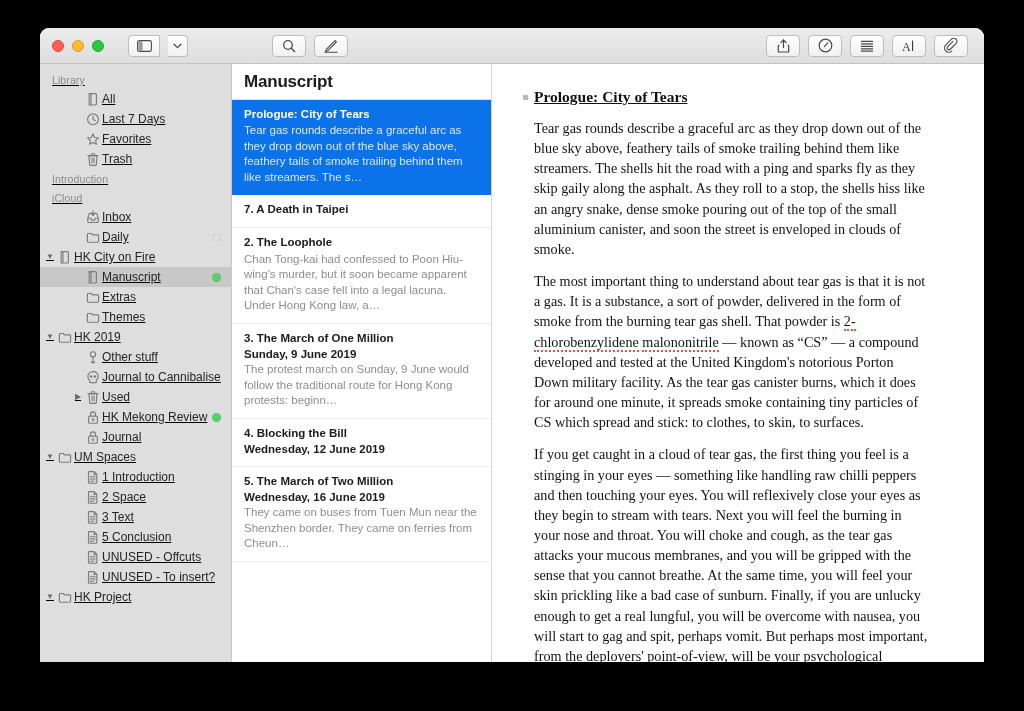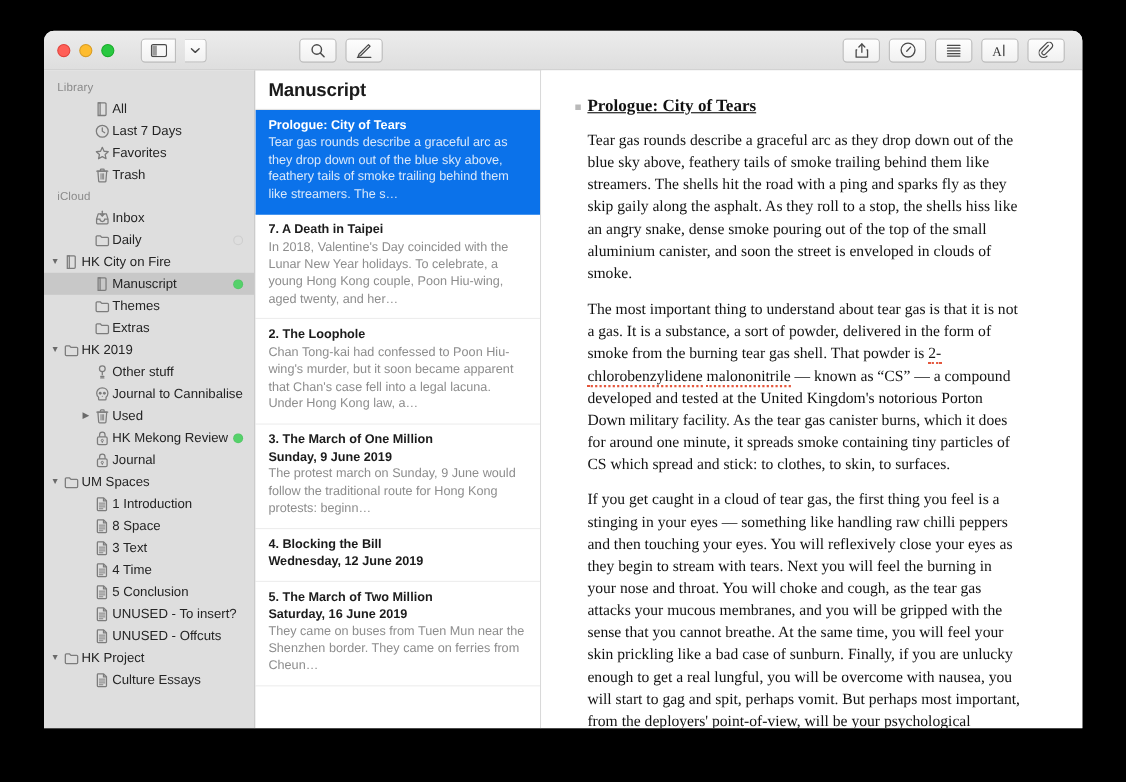--- a/index.html
+++ b/index.html
@@ -59,20 +59,21 @@
 
   
   .sidebar {
     width:192px; flex:0 0 192px;
     background:#dedede;
     border-right:1px solid #c9c9c9;
     padding-top:6px;
     overflow:hidden;
     font-size:11.5px;
     position:relative;
+    text-decoration:underline;
   }
   .sec-head {
     font-size:10.5px; color:#8b8b8b;
     padding:4px 0 3px 12px; letter-spacing:.1px;
   }
   .row {
     display:flex; align-items:center;
     height:20px; padding-right:10px;
     color:#242424; font-size:12px;
     position:relative;
@@ -266,20 +267,21 @@
                   <path d="M5.3 3.4 v-1 a0.7 0.7 0 0 1 0.7 -0.7 h2 a0.7 0.7 0 0 1 0.7 0.7 v1" fill="none" stroke="#7c7c7c" stroke-width="1.15"></path>
                   <g stroke="#7c7c7c" stroke-width="0.8">
                     <path d="M5.8 5.6 v5.6"></path>
                     <path d="M7 5.6 v5.6"></path>
                     <path d="M8.2 5.6 v5.6"></path>
                   </g>
                 </svg>
               </span>
               <span class="lbl">Trash</span>
             </div>
+            <div class="sec-head">Introduction</div>
             <div class="sec-head">iCloud</div>
             <div class="row ind1">
               <span class="disc"></span>
               <span class="ico">
                 <svg width="14" height="15" viewBox="0 0 14 15">
                   <path d="M1.8 8.2 L3.3 3.4 h7.4 l1.5 4.8 v3.4 a0.9 0.9 0 0 1 -0.9 0.9 h-8.6 a0.9 0.9 0 0 1 -0.9 -0.9 z" fill="none" stroke="#7c7c7c" stroke-width="1.15" stroke-linejoin="round"></path>
                   <path d="M1.8 8.2 h3 a2.2 2.2 0 0 0 4.4 0 h3" fill="none" stroke="#7c7c7c" stroke-width="1.15"></path>
                   <path d="M7 1 L7 5.2" stroke="#7c7c7c" stroke-width="1.15" stroke-linecap="round"></path>
                   <path d="M5.4 3.8 L7 5.4 L8.6 3.8" fill="none" stroke="#7c7c7c" stroke-width="1.15" stroke-linecap="round" stroke-linejoin="round"></path>
                 </svg>
@@ -317,30 +319,30 @@
               <span class="lbl">Manuscript</span>
               <span class="dot green"></span>
             </div>
             <div class="row ind1">
               <span class="disc"></span>
               <span class="ico">
                 <svg width="14" height="15" viewBox="0 0 14 15">
                   <path d="M1.4 4.4 a0.9 0.9 0 0 1 0.9 -0.9 h3 l1.2 1.3 h5.2 a0.9 0.9 0 0 1 0.9 0.9 v5.6 a0.9 0.9 0 0 1 -0.9 0.9 h-9.4 a0.9 0.9 0 0 1 -0.9 -0.9 z" fill="none" stroke="#7c7c7c" stroke-width="1.15" stroke-linejoin="round"></path>
                 </svg>
               </span>
+              <span class="lbl">Extras</span>
+            </div>
+            <div class="row ind1">
+              <span class="disc"></span>
+              <span class="ico">
+                <svg width="14" height="15" viewBox="0 0 14 15">
+                  <path d="M1.4 4.4 a0.9 0.9 0 0 1 0.9 -0.9 h3 l1.2 1.3 h5.2 a0.9 0.9 0 0 1 0.9 0.9 v5.6 a0.9 0.9 0 0 1 -0.9 0.9 h-9.4 a0.9 0.9 0 0 1 -0.9 -0.9 z" fill="none" stroke="#7c7c7c" stroke-width="1.15" stroke-linejoin="round"></path>
+                </svg>
+              </span>
               <span class="lbl">Themes</span>
-            </div>
-            <div class="row ind1">
-              <span class="disc"></span>
-              <span class="ico">
-                <svg width="14" height="15" viewBox="0 0 14 15">
-                  <path d="M1.4 4.4 a0.9 0.9 0 0 1 0.9 -0.9 h3 l1.2 1.3 h5.2 a0.9 0.9 0 0 1 0.9 0.9 v5.6 a0.9 0.9 0 0 1 -0.9 0.9 h-9.4 a0.9 0.9 0 0 1 -0.9 -0.9 z" fill="none" stroke="#7c7c7c" stroke-width="1.15" stroke-linejoin="round"></path>
-                </svg>
-              </span>
-              <span class="lbl">Extras</span>
             </div>
             <div class="row ind0">
               <span class="disc">▼</span>
               <span class="ico">
                 <svg width="14" height="15" viewBox="0 0 14 15">
                   <path d="M1.4 4.4 a0.9 0.9 0 0 1 0.9 -0.9 h3 l1.2 1.3 h5.2 a0.9 0.9 0 0 1 0.9 0.9 v5.6 a0.9 0.9 0 0 1 -0.9 0.9 h-9.4 a0.9 0.9 0 0 1 -0.9 -0.9 z" fill="none" stroke="#7c7c7c" stroke-width="1.15" stroke-linejoin="round"></path>
                 </svg>
               </span>
               <span class="lbl">HK 2019</span>
             </div>
@@ -441,21 +443,21 @@
                   <path d="M3.2 1.6 h5 l2.6 2.6 v8.3 a0.7 0.7 0 0 1 -0.7 0.7 h-6.9 a0.7 0.7 0 0 1 -0.7 -0.7 v-10.2 a0.7 0.7 0 0 1 0.7 -0.7 z" fill="none" stroke="#7c7c7c" stroke-width="1.15" stroke-linejoin="round"></path>
                   <path d="M8.1 1.7 v2.6 h2.6" fill="none" stroke="#7c7c7c" stroke-width="1.15"></path>
                   <g stroke="#7c7c7c" stroke-width="0.85" stroke-linecap="round">
                     <path d="M4.3 6.4 h5"></path>
                     <path d="M4.3 8.1 h5"></path>
                     <path d="M4.3 9.8 h5"></path>
                     <path d="M4.3 11.5 h3.2"></path>
                   </g>
                 </svg>
               </span>
-              <span class="lbl">8 Space</span>
+              <span class="lbl">2 Space</span>
             </div>
             <div class="row ind1">
               <span class="disc"></span>
               <span class="ico">
                 <svg width="14" height="15" viewBox="0 0 14 15">
                   <path d="M3.2 1.6 h5 l2.6 2.6 v8.3 a0.7 0.7 0 0 1 -0.7 0.7 h-6.9 a0.7 0.7 0 0 1 -0.7 -0.7 v-10.2 a0.7 0.7 0 0 1 0.7 -0.7 z" fill="none" stroke="#7c7c7c" stroke-width="1.15" stroke-linejoin="round"></path>
                   <path d="M8.1 1.7 v2.6 h2.6" fill="none" stroke="#7c7c7c" stroke-width="1.15"></path>
                   <g stroke="#7c7c7c" stroke-width="0.85" stroke-linecap="round">
                     <path d="M4.3 6.4 h5"></path>
                     <path d="M4.3 8.1 h5"></path>
@@ -473,128 +475,95 @@
                   <path d="M3.2 1.6 h5 l2.6 2.6 v8.3 a0.7 0.7 0 0 1 -0.7 0.7 h-6.9 a0.7 0.7 0 0 1 -0.7 -0.7 v-10.2 a0.7 0.7 0 0 1 0.7 -0.7 z" fill="none" stroke="#7c7c7c" stroke-width="1.15" stroke-linejoin="round"></path>
                   <path d="M8.1 1.7 v2.6 h2.6" fill="none" stroke="#7c7c7c" stroke-width="1.15"></path>
                   <g stroke="#7c7c7c" stroke-width="0.85" stroke-linecap="round">
                     <path d="M4.3 6.4 h5"></path>
                     <path d="M4.3 8.1 h5"></path>
                     <path d="M4.3 9.8 h5"></path>
                     <path d="M4.3 11.5 h3.2"></path>
                   </g>
                 </svg>
               </span>
-              <span class="lbl">4 Time</span>
+              <span class="lbl">5 Conclusion</span>
             </div>
             <div class="row ind1">
               <span class="disc"></span>
               <span class="ico">
                 <svg width="14" height="15" viewBox="0 0 14 15">
                   <path d="M3.2 1.6 h5 l2.6 2.6 v8.3 a0.7 0.7 0 0 1 -0.7 0.7 h-6.9 a0.7 0.7 0 0 1 -0.7 -0.7 v-10.2 a0.7 0.7 0 0 1 0.7 -0.7 z" fill="none" stroke="#7c7c7c" stroke-width="1.15" stroke-linejoin="round"></path>
                   <path d="M8.1 1.7 v2.6 h2.6" fill="none" stroke="#7c7c7c" stroke-width="1.15"></path>
                   <g stroke="#7c7c7c" stroke-width="0.85" stroke-linecap="round">
                     <path d="M4.3 6.4 h5"></path>
                     <path d="M4.3 8.1 h5"></path>
                     <path d="M4.3 9.8 h5"></path>
                     <path d="M4.3 11.5 h3.2"></path>
                   </g>
                 </svg>
               </span>
-              <span class="lbl">5 Conclusion</span>
+              <span class="lbl">UNUSED - Offcuts</span>
             </div>
             <div class="row ind1">
               <span class="disc"></span>
               <span class="ico">
                 <svg width="14" height="15" viewBox="0 0 14 15">
                   <path d="M3.2 1.6 h5 l2.6 2.6 v8.3 a0.7 0.7 0 0 1 -0.7 0.7 h-6.9 a0.7 0.7 0 0 1 -0.7 -0.7 v-10.2 a0.7 0.7 0 0 1 0.7 -0.7 z" fill="none" stroke="#7c7c7c" stroke-width="1.15" stroke-linejoin="round"></path>
                   <path d="M8.1 1.7 v2.6 h2.6" fill="none" stroke="#7c7c7c" stroke-width="1.15"></path>
                   <g stroke="#7c7c7c" stroke-width="0.85" stroke-linecap="round">
                     <path d="M4.3 6.4 h5"></path>
                     <path d="M4.3 8.1 h5"></path>
                     <path d="M4.3 9.8 h5"></path>
                     <path d="M4.3 11.5 h3.2"></path>
                   </g>
                 </svg>
               </span>
               <span class="lbl">UNUSED - To insert?</span>
             </div>
-            <div class="row ind1">
-              <span class="disc"></span>
-              <span class="ico">
-                <svg width="14" height="15" viewBox="0 0 14 15">
-                  <path d="M3.2 1.6 h5 l2.6 2.6 v8.3 a0.7 0.7 0 0 1 -0.7 0.7 h-6.9 a0.7 0.7 0 0 1 -0.7 -0.7 v-10.2 a0.7 0.7 0 0 1 0.7 -0.7 z" fill="none" stroke="#7c7c7c" stroke-width="1.15" stroke-linejoin="round"></path>
-                  <path d="M8.1 1.7 v2.6 h2.6" fill="none" stroke="#7c7c7c" stroke-width="1.15"></path>
-                  <g stroke="#7c7c7c" stroke-width="0.85" stroke-linecap="round">
-                    <path d="M4.3 6.4 h5"></path>
-                    <path d="M4.3 8.1 h5"></path>
-                    <path d="M4.3 9.8 h5"></path>
-                    <path d="M4.3 11.5 h3.2"></path>
-                  </g>
-                </svg>
-              </span>
-              <span class="lbl">UNUSED - Offcuts</span>
-            </div>
             <div class="row ind0">
               <span class="disc">▼</span>
               <span class="ico">
                 <svg width="14" height="15" viewBox="0 0 14 15">
                   <path d="M1.4 4.4 a0.9 0.9 0 0 1 0.9 -0.9 h3 l1.2 1.3 h5.2 a0.9 0.9 0 0 1 0.9 0.9 v5.6 a0.9 0.9 0 0 1 -0.9 0.9 h-9.4 a0.9 0.9 0 0 1 -0.9 -0.9 z" fill="none" stroke="#7c7c7c" stroke-width="1.15" stroke-linejoin="round"></path>
                 </svg>
               </span>
               <span class="lbl">HK Project</span>
-            </div>
-            <div class="row ind1">
-              <span class="disc"></span>
-              <span class="ico">
-                <svg width="14" height="15" viewBox="0 0 14 15">
-                  <path d="M3.2 1.6 h5 l2.6 2.6 v8.3 a0.7 0.7 0 0 1 -0.7 0.7 h-6.9 a0.7 0.7 0 0 1 -0.7 -0.7 v-10.2 a0.7 0.7 0 0 1 0.7 -0.7 z" fill="none" stroke="#7c7c7c" stroke-width="1.15" stroke-linejoin="round"></path>
-                  <path d="M8.1 1.7 v2.6 h2.6" fill="none" stroke="#7c7c7c" stroke-width="1.15"></path>
-                  <g stroke="#7c7c7c" stroke-width="0.85" stroke-linecap="round">
-                    <path d="M4.3 6.4 h5"></path>
-                    <path d="M4.3 8.1 h5"></path>
-                    <path d="M4.3 9.8 h5"></path>
-                    <path d="M4.3 11.5 h3.2"></path>
-                  </g>
-                </svg>
-              </span>
-              <span class="lbl">Culture Essays</span>
             </div>
           </div>
       </div>
 
       <div class="list-col">
         <div class="list-head">
           <div class="list-title">Manuscript</div>
           <div class="dot green"></div>
         </div>
         <div class="list-scroll" id="notes-mount">
             <div class="note active">
               <div class="note-title">Prologue: City of Tears</div>
               <div class="note-prev">Tear gas rounds describe a graceful arc as they drop down out of the blue sky above, feathery tails of smoke trailing behind them like streamers. The s…</div>
             </div>
             <div class="note">
               <div class="note-title">7. A Death in Taipei</div>
-              <div class="note-prev">In 2018, Valentine's Day coincided with the Lunar New Year holidays. To celebrate, a young Hong Kong couple, Poon Hiu-wing, aged twenty, and her…</div>
             </div>
             <div class="note">
               <div class="note-title">2. The Loophole</div>
               <div class="note-prev">Chan Tong-kai had confessed to Poon Hiu-wing's murder, but it soon became apparent that Chan's case fell into a legal lacuna. Under Hong Kong law, a…</div>
             </div>
             <div class="note">
               <div class="note-title">3. The March of One Million</div>
               <div class="note-date">Sunday, 9 June 2019</div>
               <div class="note-prev">The protest march on Sunday, 9 June would follow the traditional route for Hong Kong protests: beginn…</div>
             </div>
             <div class="note">
               <div class="note-title">4. Blocking the Bill</div>
               <div class="note-date">Wednesday, 12 June 2019</div>
             </div>
             <div class="note">
               <div class="note-title">5. The March of Two Million</div>
-              <div class="note-date">Saturday, 16 June 2019</div>
+              <div class="note-date">Wednesday, 16 June 2019</div>
               <div class="note-prev">They came on buses from Tuen Mun near the Shenzhen border. They came on ferries from Cheun…</div>
             </div>
           </div>
       </div>
 
       <div class="editor">
         <div class="doc">
           <div class="doc-title">
             <span class="doc-bullet"></span>
             <span>Prologue: City of Tears</span>

